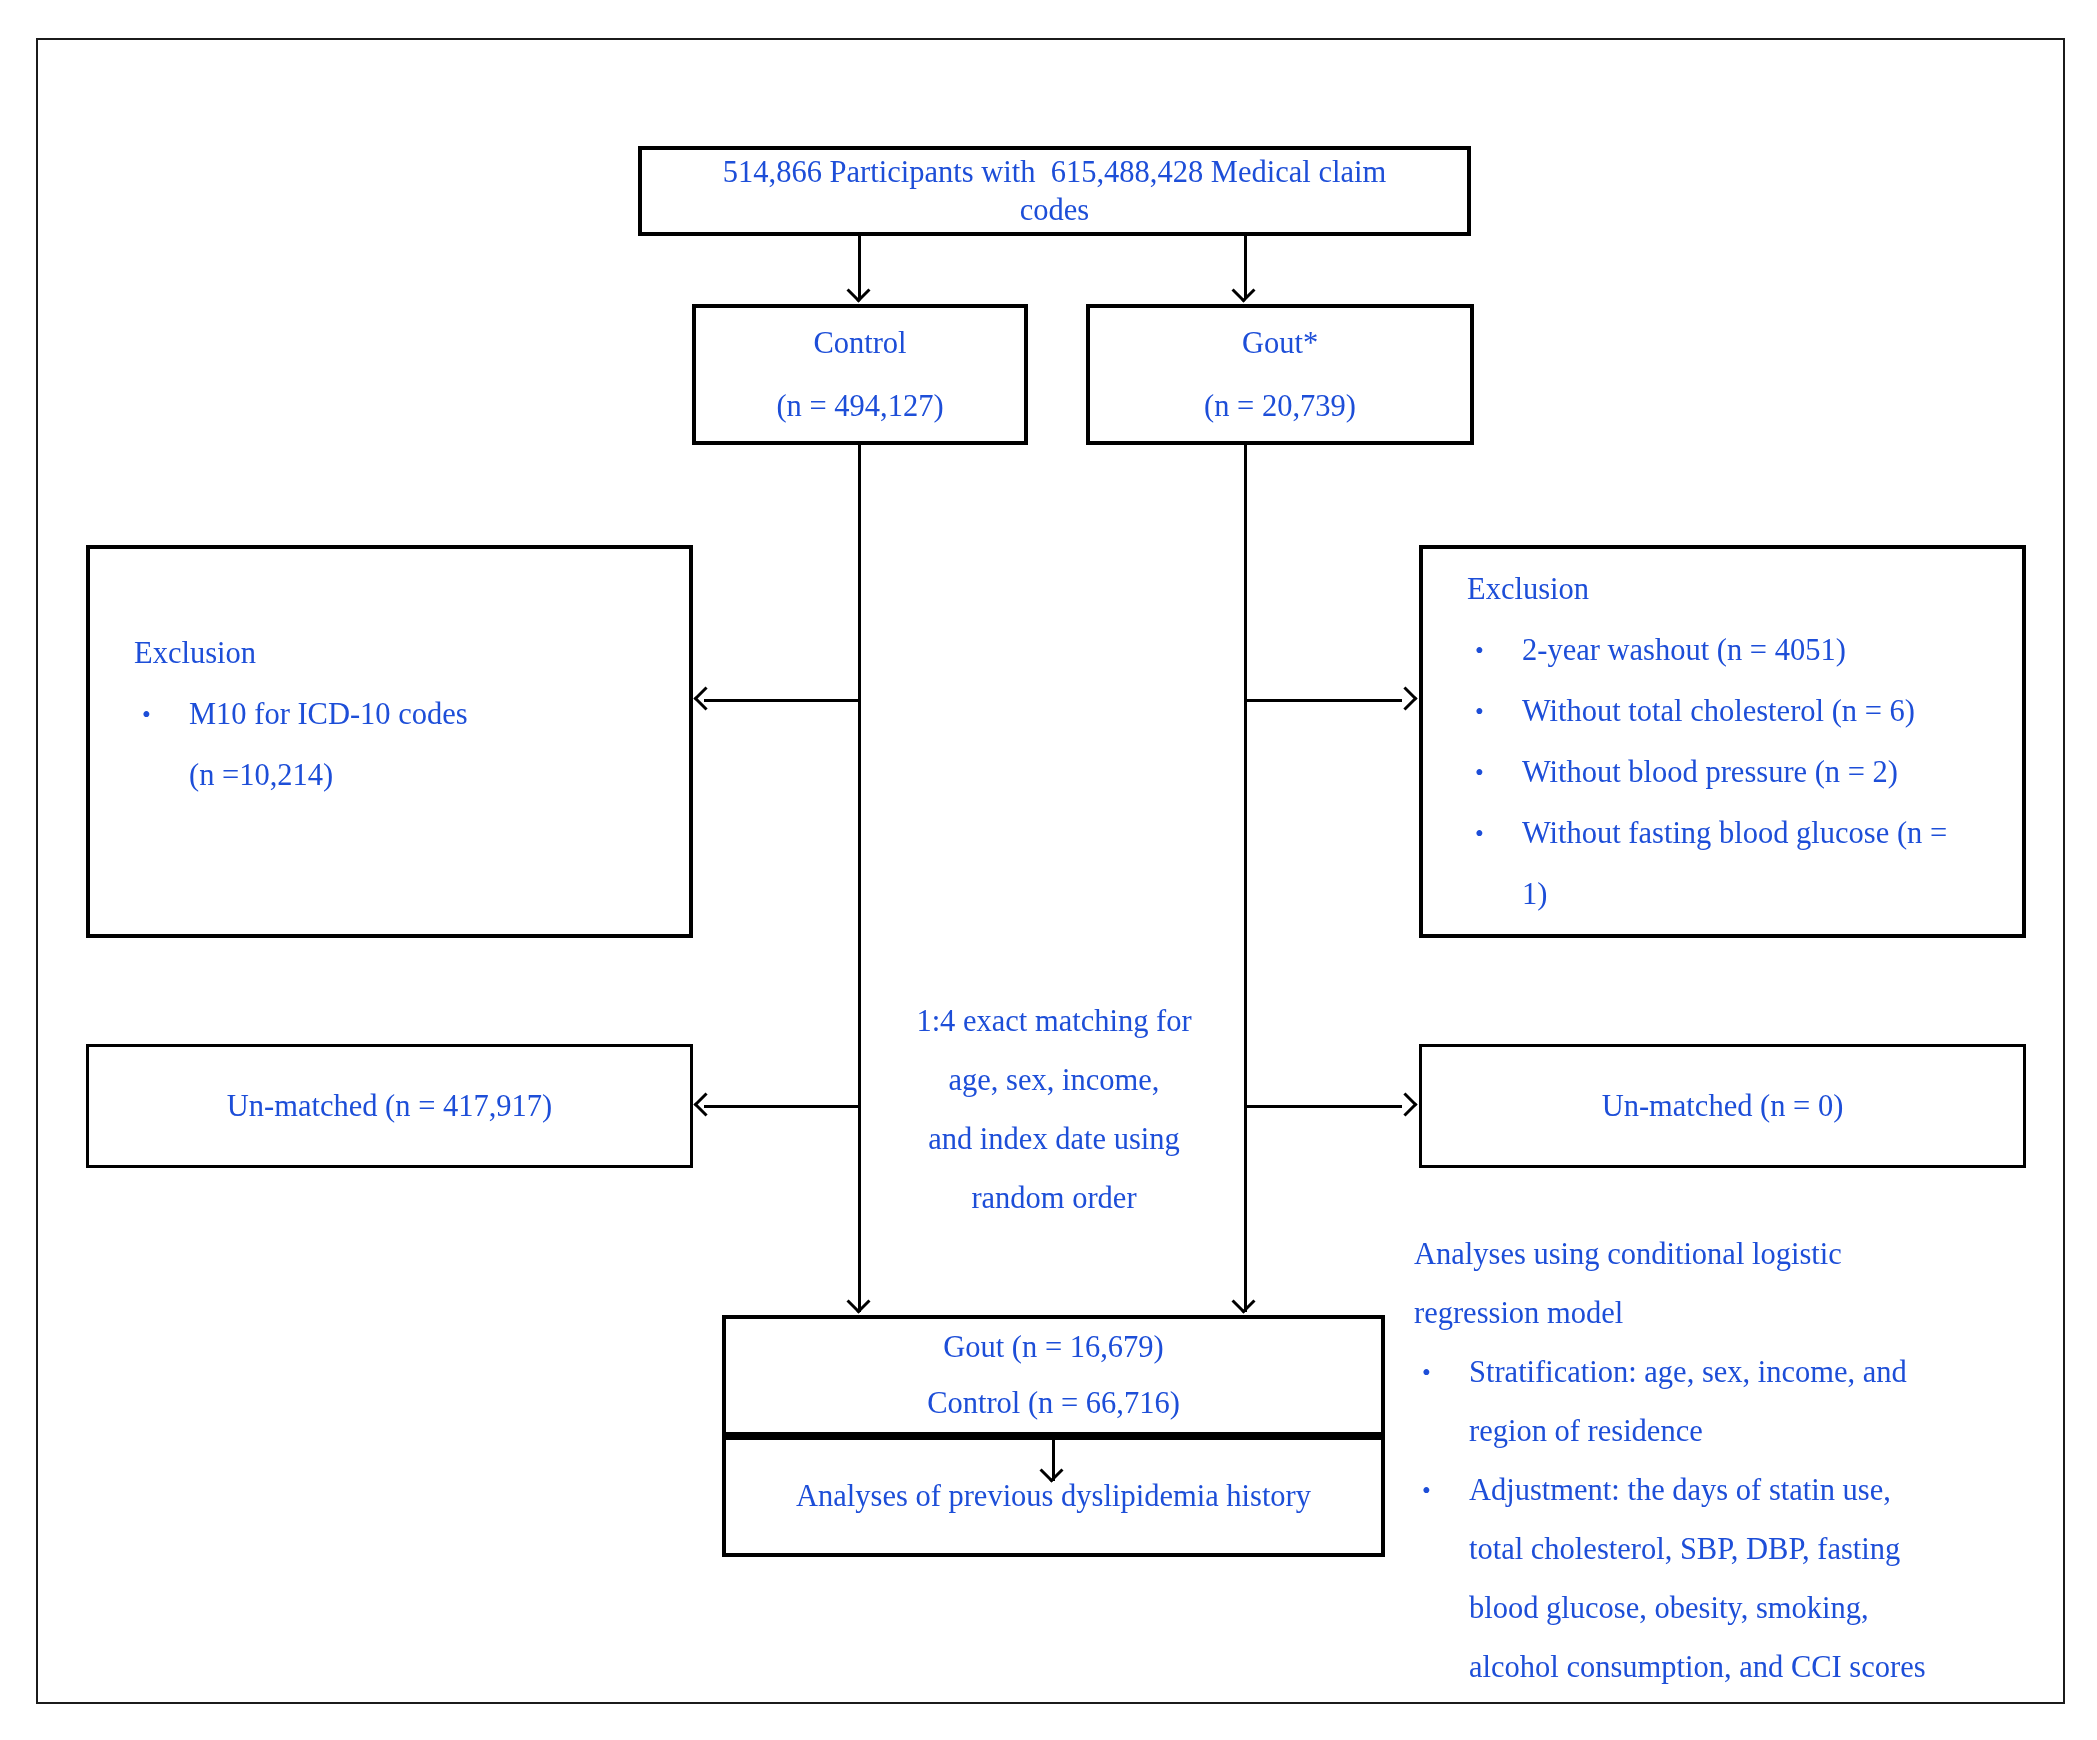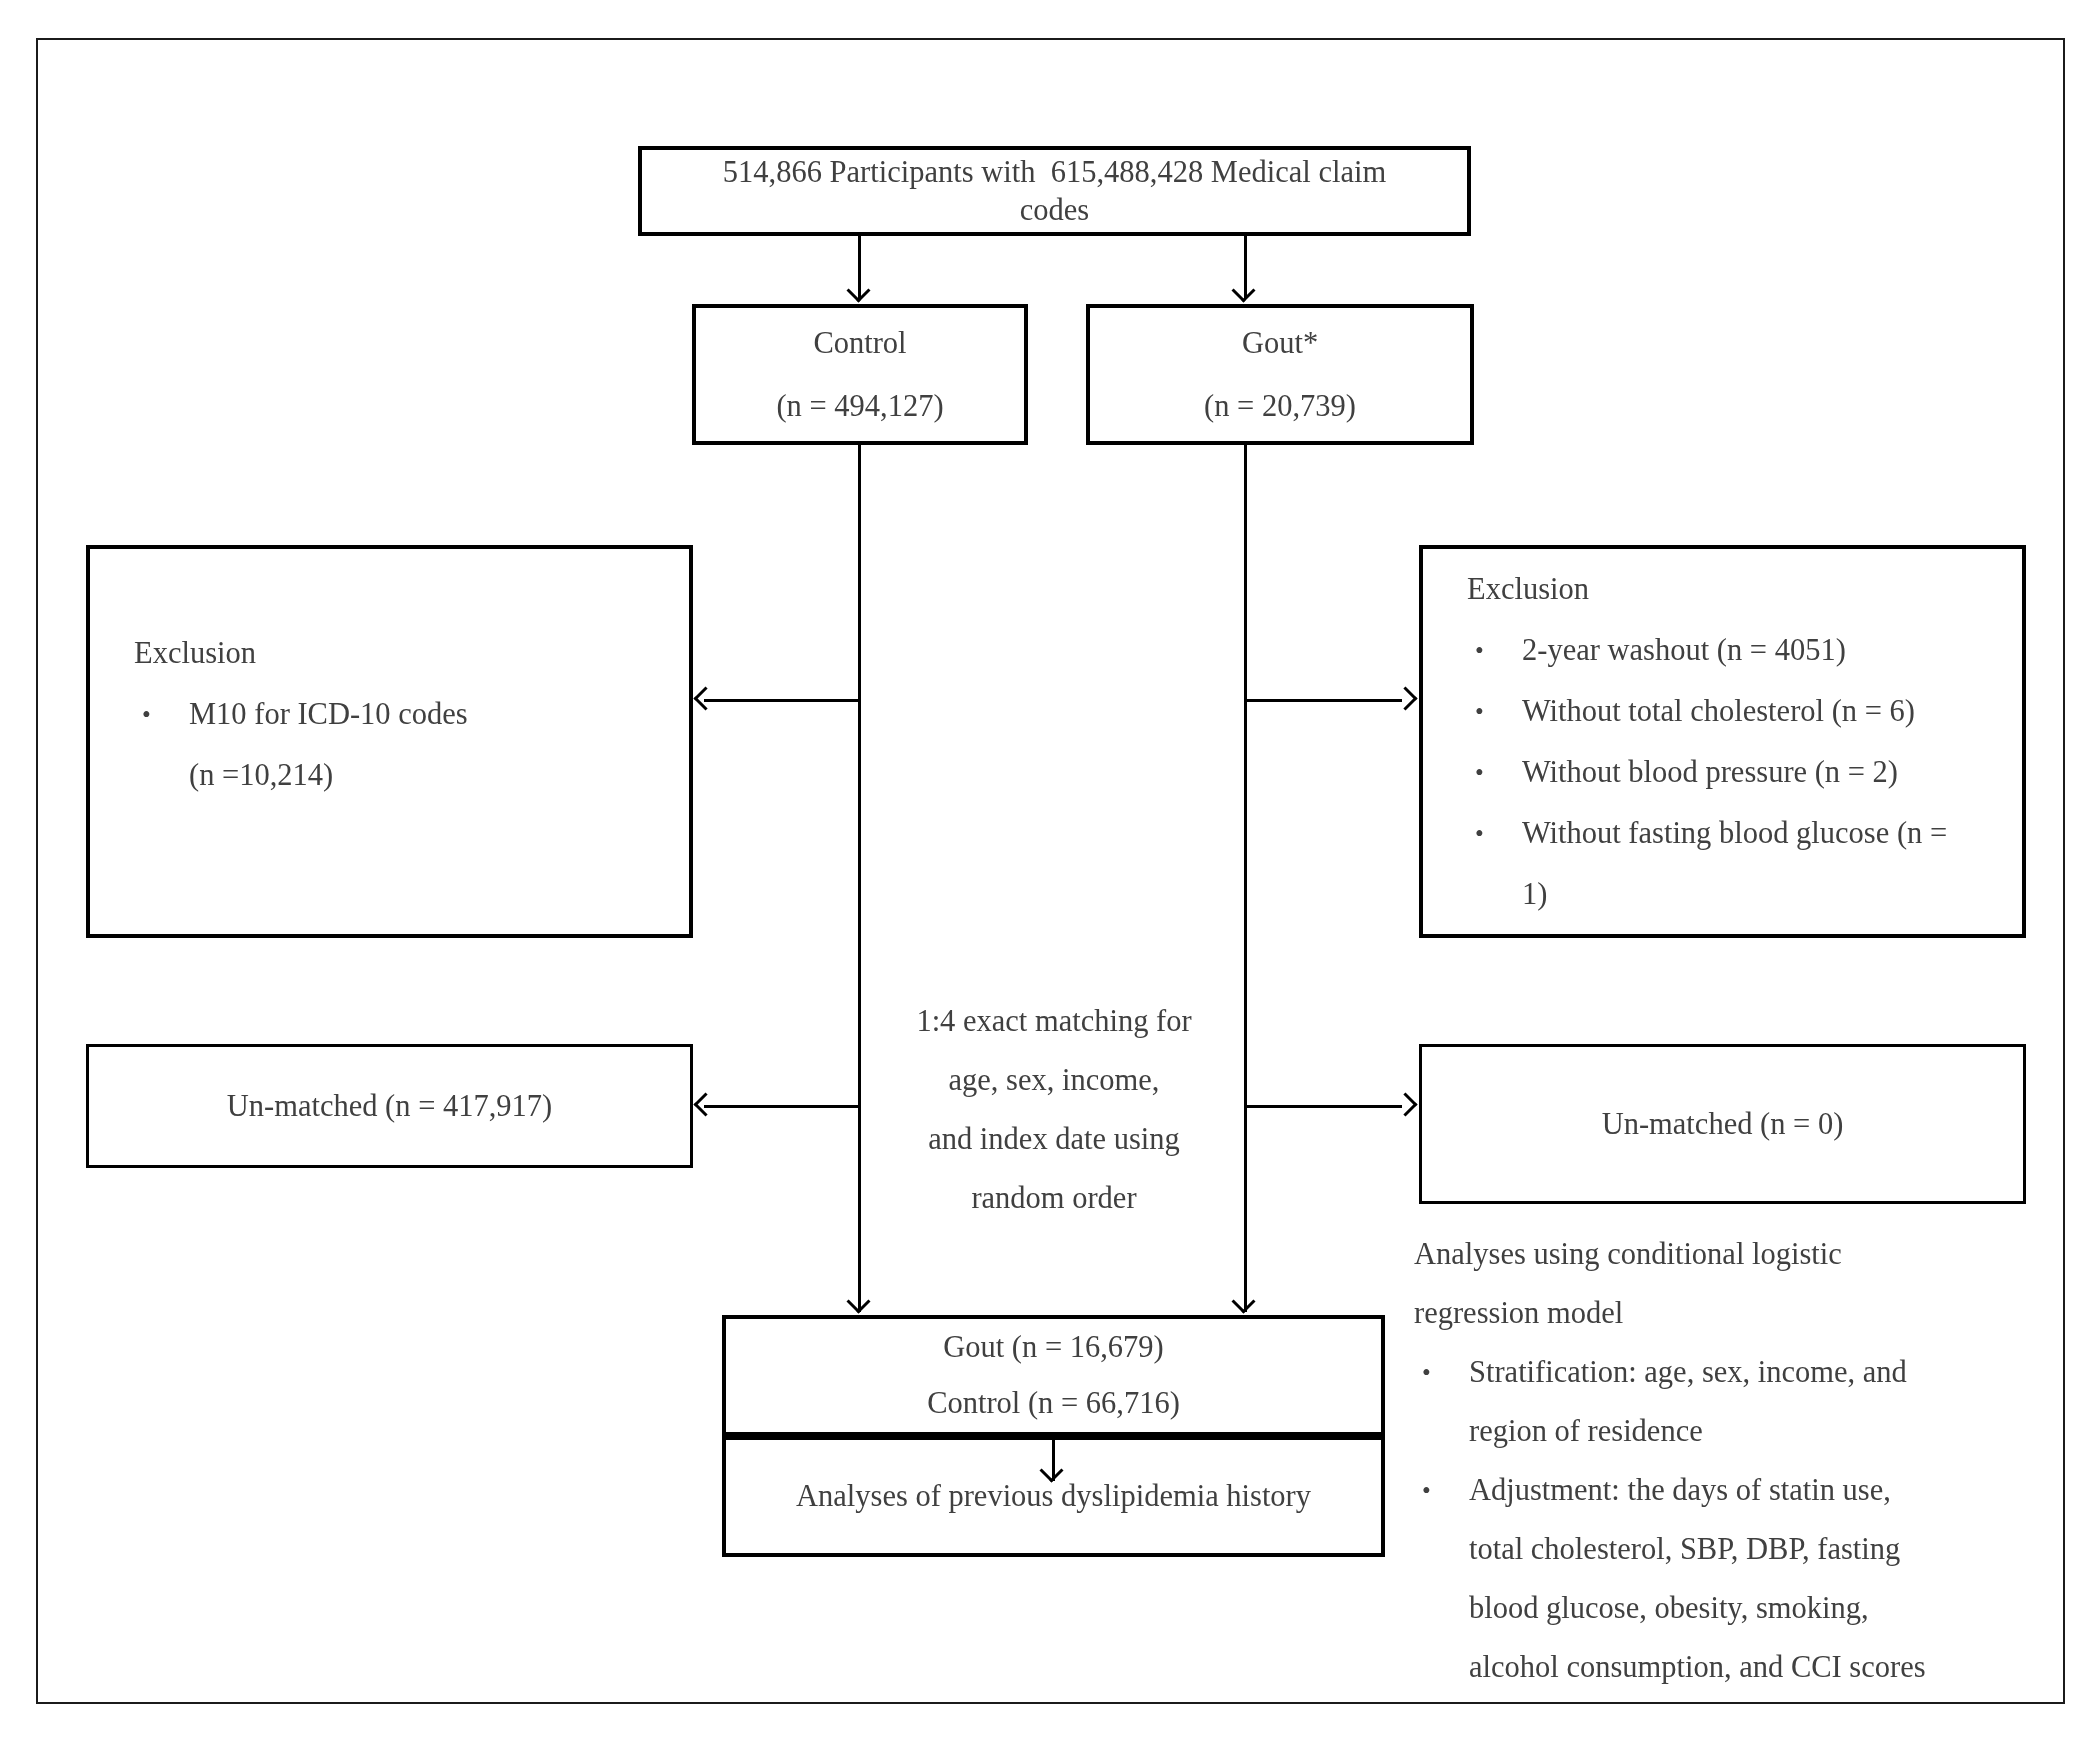--- a/index.html
+++ b/index.html
@@ -3,21 +3,21 @@
 <meta charset="utf-8">
 <style>
   html,body{margin:0;padding:0;background:#ffffff;}
   *{box-sizing:border-box;}
   .canvas{
     position:relative;
     width:2097px;
     height:1740px;
     background:#ffffff;
     font-family:"Liberation Serif","DejaVu Serif",serif;
-    color:#404040;
+    color:#1d4ed8;
     font-size:30.5px;
   }
   .outer-frame{
     position:absolute;
     left:36px; top:38px;
     width:2029px; height:1666px;
     border:2.3px solid #1b1b1b;
     background:#ffffff;
   }
   .fbox{
@@ -40,21 +40,21 @@
   .box-excl{
     align-items:flex-start;
     text-align:left;
     line-height:61px;
     padding:11.3px 11.3px 11.3px 44px;
   }
   .box-excl-left{left:86px; top:545px; width:607px; height:393px; padding-bottom:65px;}
   .box-excl-right{left:1419px; top:545px; width:607px; height:393px;}
   
   .box-unmatched-left{left:86px; top:1044px; width:607px; height:124px; border-width:3.4px;}
-  .box-unmatched-right{left:1419px; top:1044px; width:607px; height:160px; border-width:3.4px;}
+  .box-unmatched-right{left:1419px; top:1044px; width:607px; height:124px; border-width:3.4px;}
   
   .box-matched{left:722px; top:1315px; width:663px; height:121px; gap:21px;}
   .box-analyses{left:722px; top:1436px; width:663px; height:121px;}
   
   .matching-note{
     position:absolute;
     left:817px; top:992px; width:474px;
     text-align:center;
     line-height:59px;
   }

